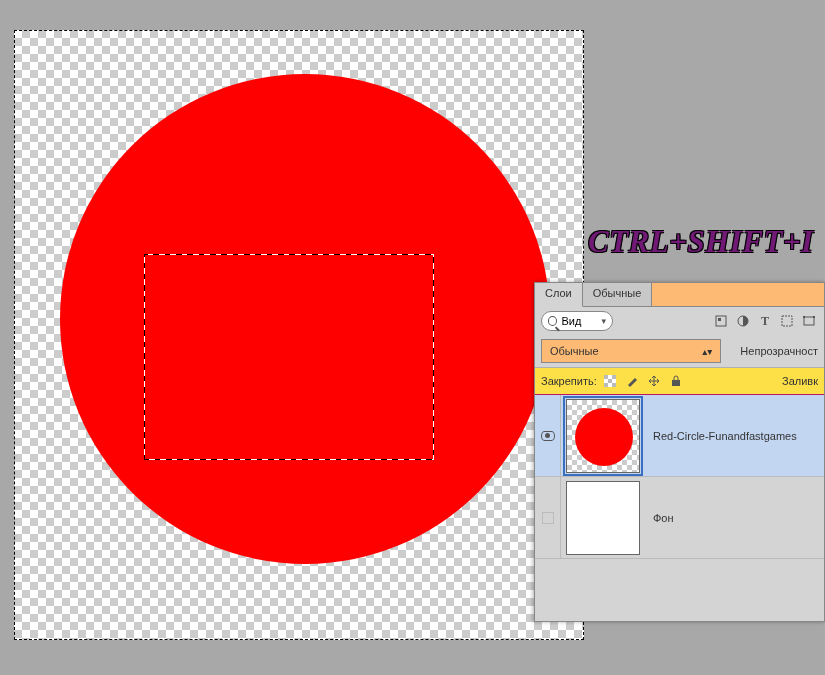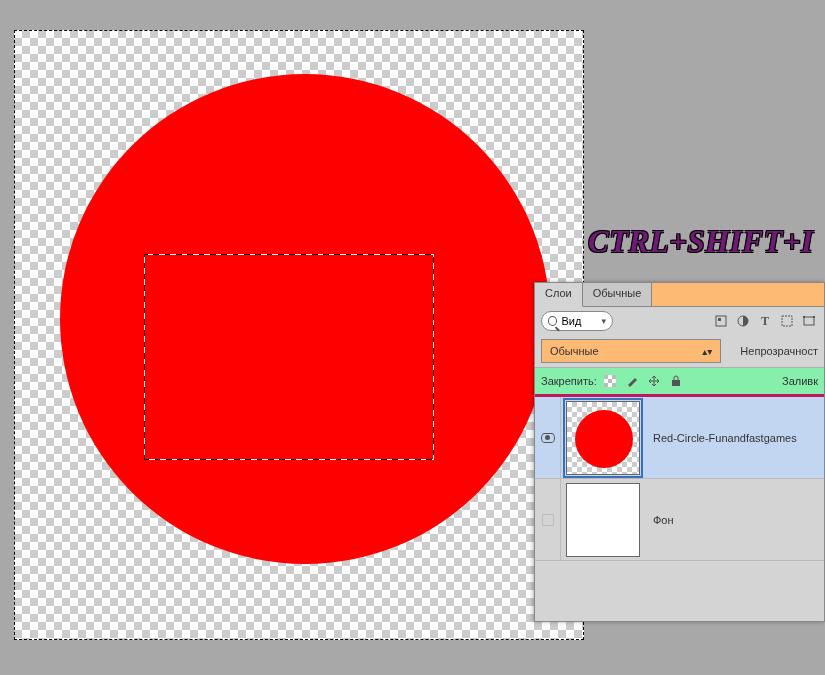--- a/index.html
+++ b/index.html
@@ -116,21 +116,21 @@
   }
   .spacer { flex:1; }
   .select {
     flex:1;
     background:#fdba74; border:1px solid #888;
     height:24px;
     display:flex; align-items:center; justify-content:space-between;
     padding:0 8px;
   }
   .lbl { color:#333; white-space:nowrap; }
-  .lock-row { border-top:1px solid #b0b0b0; border-bottom:3px solid #be185d; background:#86efac;align-items:center; }
+  .lock-row { border-top:1px solid #b0b0b0; border-bottom:1px solid #be185d; background:#fde047;align-items:center; }
   .layer-list { background:#d4d4d4; }
   .layer {
     display:flex; align-items:flex-start;
     height:82px;
     border-bottom:1px solid #bbb;
   }
   .vis-col {
     width:26px; height:100%;
     display:flex; align-items:center; justify-content:center;
     border-right:1px solid #bbb;

